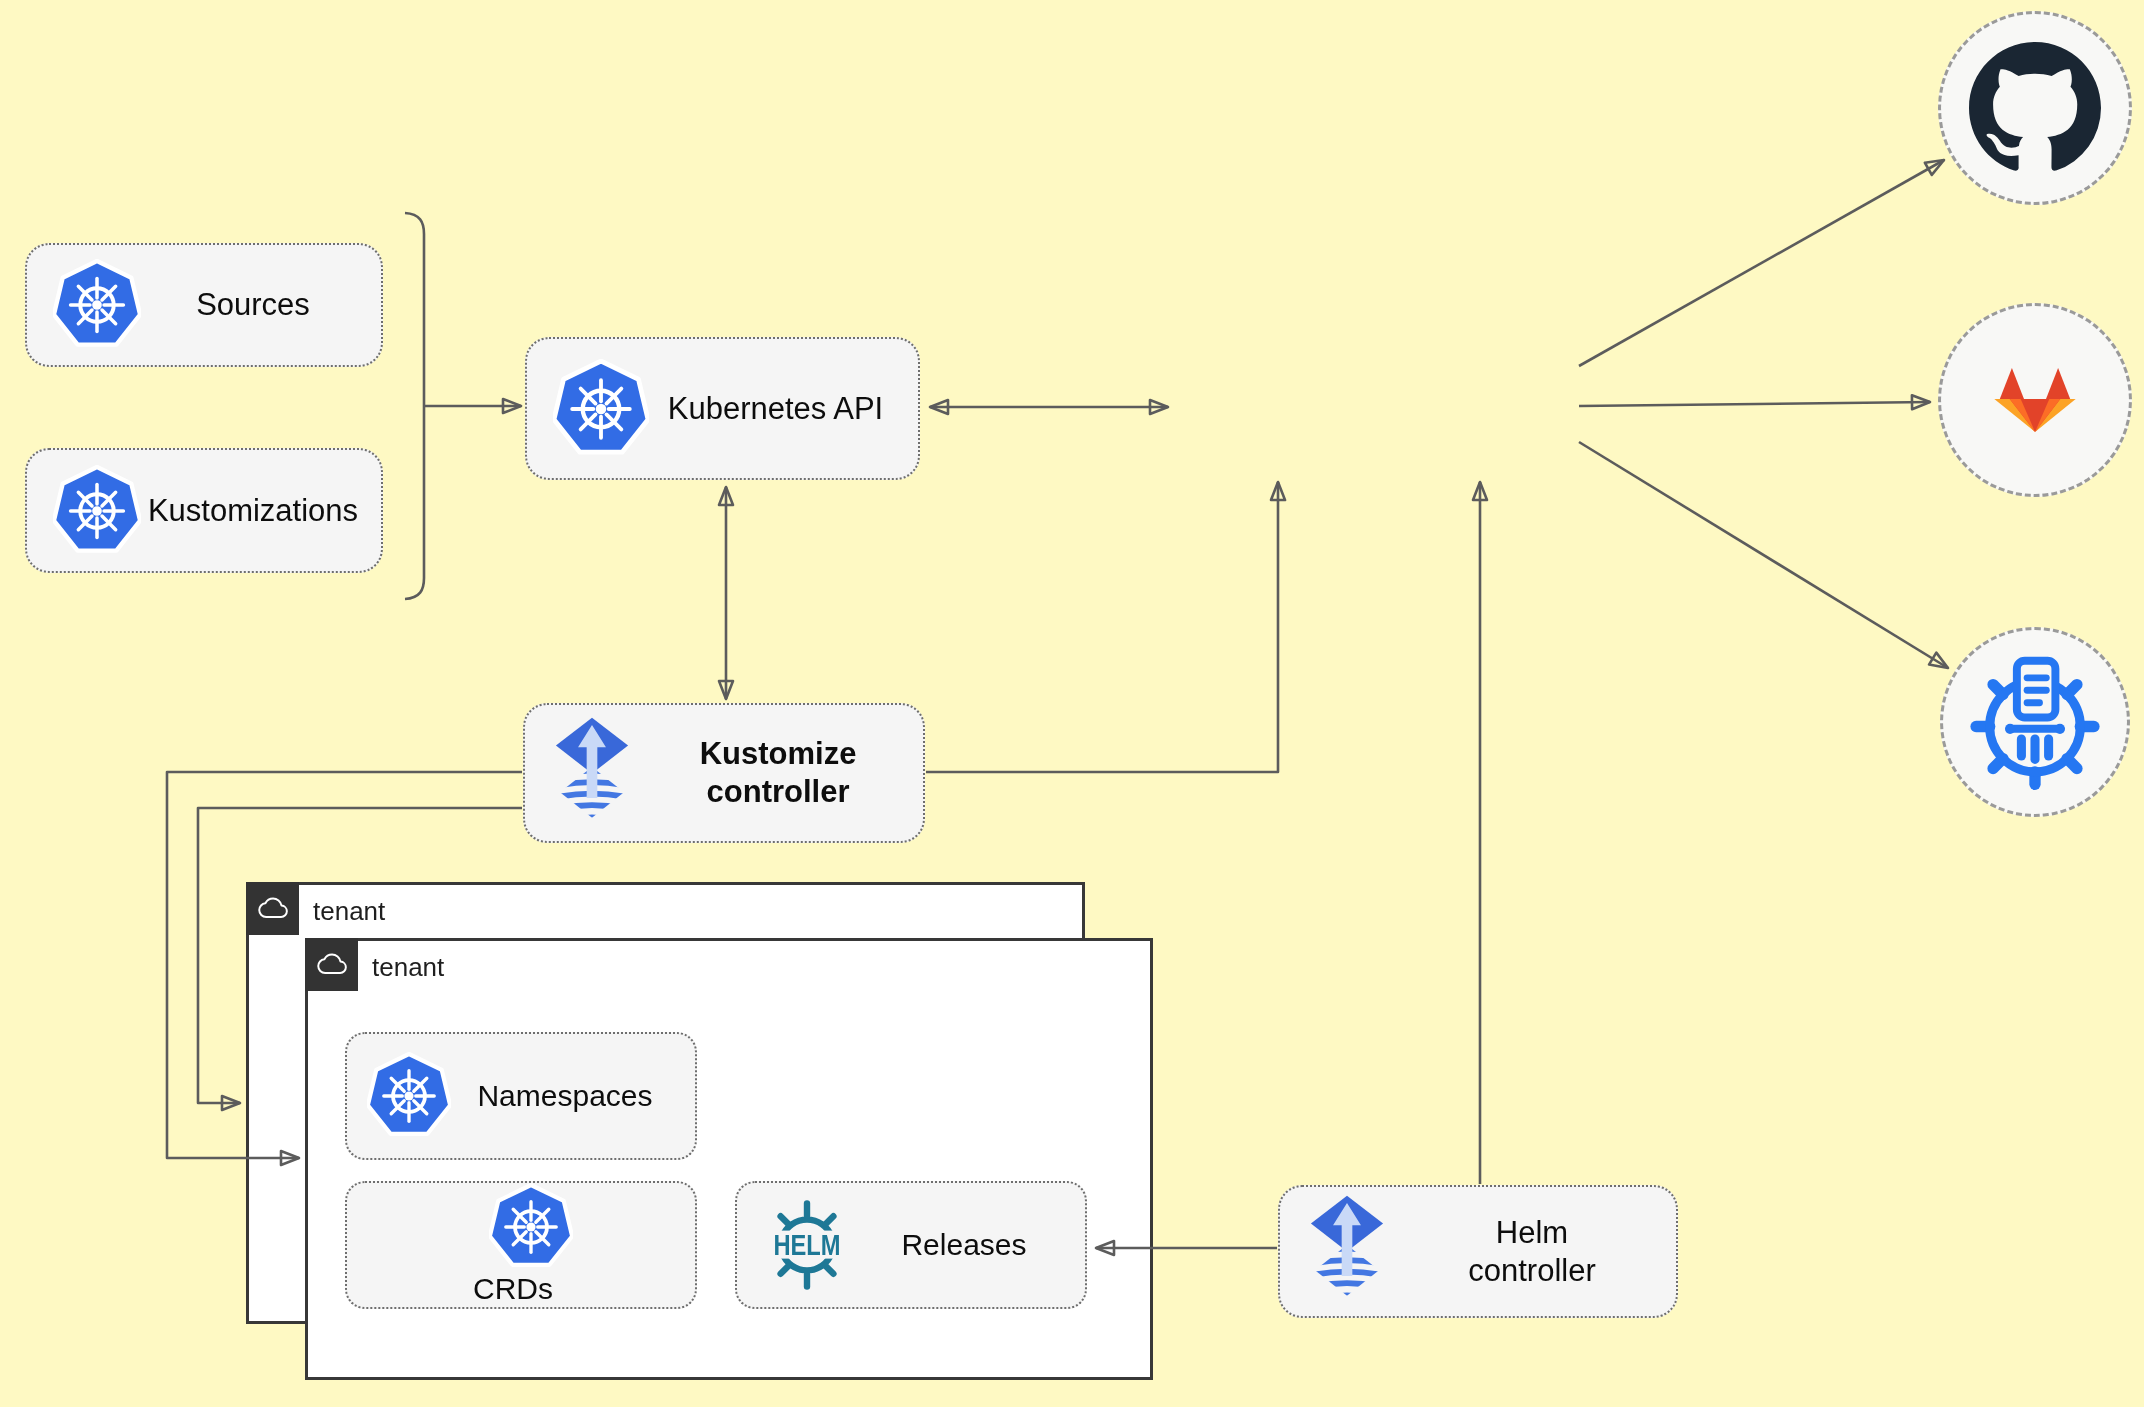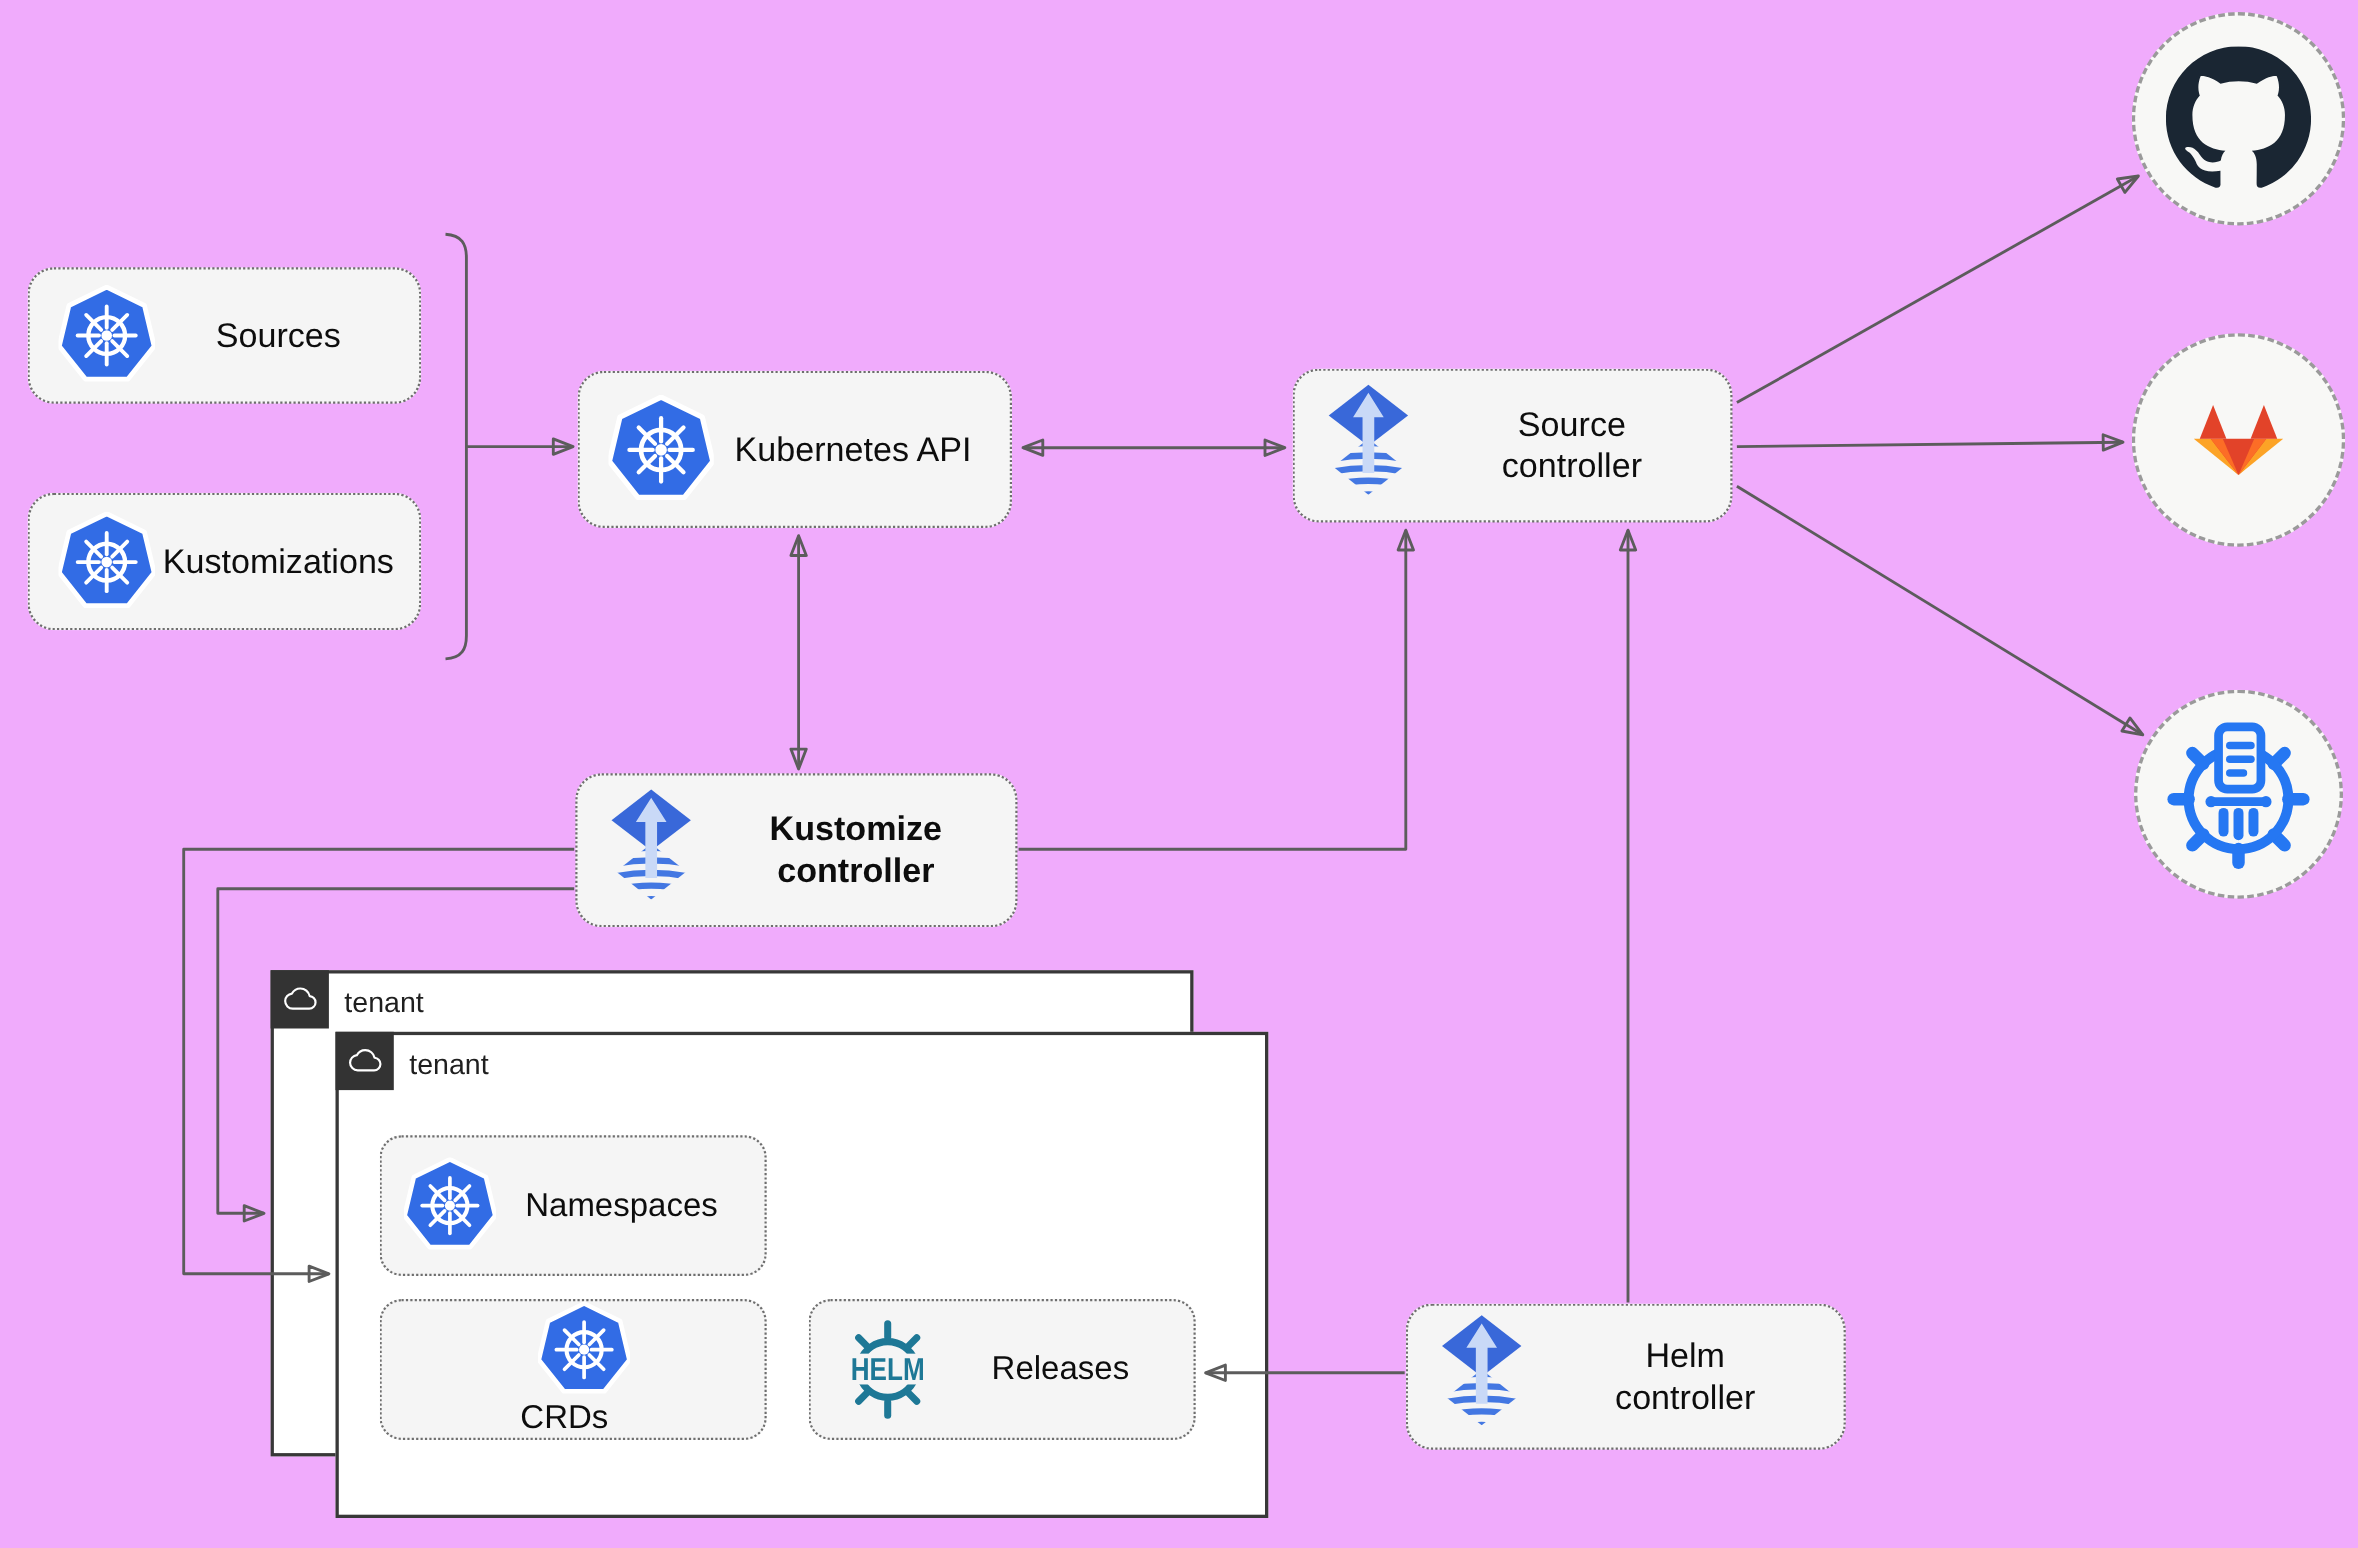--- a/index.html
+++ b/index.html
@@ -4,21 +4,21 @@
 <style>
   :root{
     --node-fill:#f5f5f5; --node-border:#6e6e6e; --tenant-border:#383838; --tenant-tag-bg:#333333;
     --connector:#5c5c5c; --kubernetes-blue:#326ce5; --flux-blue:#3968d9; --flux-stripe:#4377e2;
     --flux-arrow:#c9d9f7; --github-dark:#1a2633; --gitlab-red:#e24329; --gitlab-orange:#fc6d26;
     --gitlab-yellow:#fca326; --chartmuseum-blue:#2577f2; --helm-teal:#1e7896;
     --circle-fill:#f8f8f6; --circle-border:#9a9a9a;
   }
   html,body{margin:0;padding:0;background:#ffffff;}
   body{font-family:"Liberation Sans","DejaVu Sans",sans-serif;color:#111;}
-  .canvas{position:relative;width:2144px;height:1407px;background:#f0abfc;overflow:hidden;}
+  .canvas{position:relative;width:2144px;height:1407px;background:#fef9c3;overflow:hidden;}
 
   .node{position:absolute;background:var(--node-fill);border:2.5px dotted var(--node-border);
         border-radius:24px;display:flex;align-items:center;box-sizing:border-box;z-index:5;}
   .node .label{flex:1;text-align:center;font-size:31px;line-height:1.22;color:#0d0d0d;padding-right:16px;}
   .node .label.two-line{flex:none;max-width:200px;margin:0 auto;padding-right:0;}
   .node .icon{margin-left:26px;flex:none;}
 
   .item{border-radius:20px;z-index:6;}
   .item .label{font-size:30px;}
 
@@ -151,26 +151,20 @@
     <div class="label">Kubernetes API</div>
   </div>
 
   <div class="node" style="left:25px;top:448px;width:358px;height:125px;">
     <svg class="icon" width="88" height="92">
         <use href="#sym-k8s"></use>
       </svg>
     <div class="label">Kustomizations</div>
   </div>
 
-  <div class="node" style="left:1175px;top:335px;width:400px;height:140px;">
-    <svg class="icon" width="82" height="115">
-        <use href="#sym-flux"></use>
-      </svg>
-    <div class="label two-line">Source controller</div>
-  </div>
 
   <div class="node" style="left:523px;top:703px;width:402px;height:140px;font-weight:bold;">
     <svg class="icon" width="82" height="115">
         <use href="#sym-flux"></use>
       </svg>
     <div class="label two-line">Kustomize controller</div>
   </div>
 
   <div class="node" style="left:1278px;top:1185px;width:400px;height:133px;">
     <svg class="icon" width="82" height="115">

